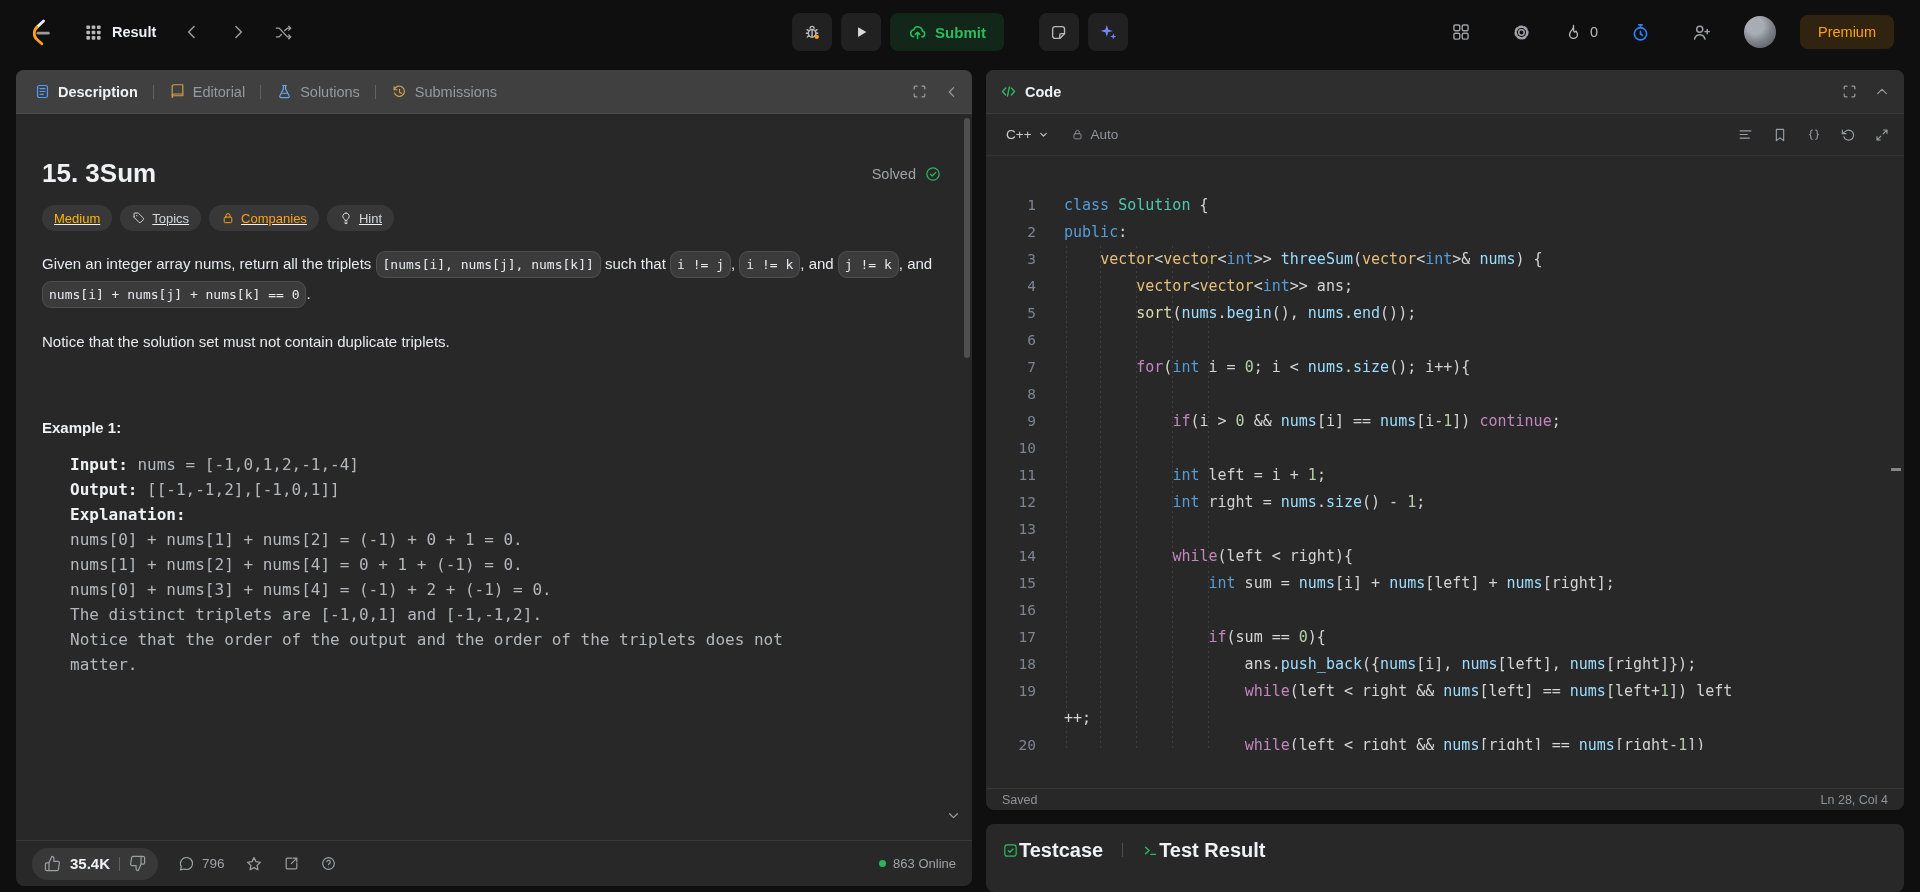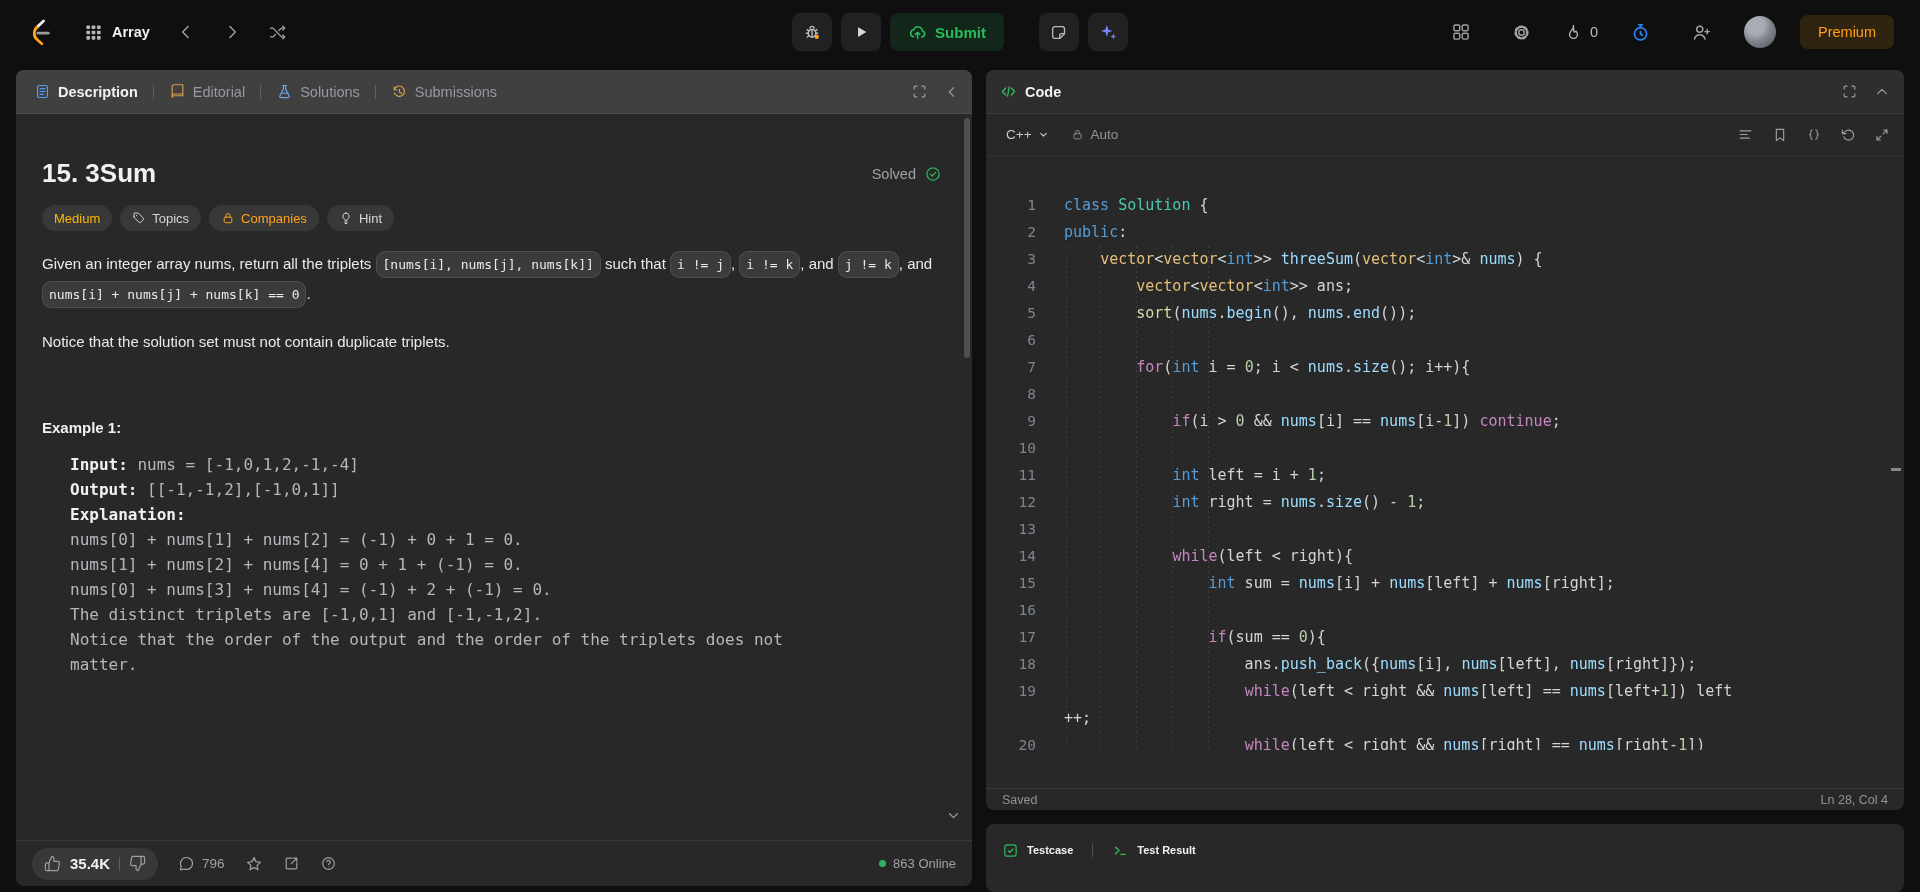--- a/index.html
+++ b/index.html
@@ -42,21 +42,21 @@
     font-weight:500; cursor:pointer; }
   .tab.active { color:#f0f1f4; font-weight:600; }
   .tab-divider { width:1px; height:14px; background:rgba(255,255,255,0.18); margin:0 9px; }
   .tab-actions { margin-left:auto; display:flex; align-items:center; gap:16px; color:#9b9ea3; }
   .icon-btn { cursor:pointer; display:flex; color:#9b9ea3; }
 
   .desc-content { flex:1; position:relative; padding:44px 30px 0 26px; overflow:hidden; }
   .title-row { display:flex; align-items:center; justify-content:space-between; margin-bottom:16px; }
   .q-title { font-size:26px; font-weight:700; color:#f0f1f4; }
   .solved { display:flex; align-items:center; gap:8px; color:#9fa3a8; font-size:14.5px; }
-  .badges { display:flex; align-items:center; gap:8px; margin-bottom:18px; }
+  .badges { display:flex; align-items:center; gap:8px; margin-bottom:18px;text-decoration:underline; }
   .pill { height:26px; display:flex; align-items:center; gap:6px; padding:0 12px; border-radius:13px;
     background:rgba(255,255,255,0.08); font-size:13px; color:#d4d6d9; cursor:pointer; }
   .pill.medium { color:#ffb800; font-weight:500; }
   .pill.companies { color:#ffa116; }
   .statement { font-size:15px; line-height:29px; color:#e8eaee; margin-bottom:22px; max-width:905px; }
   .chip { font-family:"DejaVu Sans Mono",monospace; font-size:13px; background:rgba(255,255,255,0.09);
     border:1px solid rgba(255,255,255,0.10); border-radius:9px; padding:5px 6px; color:#e8eaee; white-space:nowrap;text-align:right; }
   .note { font-size:15px; line-height:22px; color:#e8eaee; margin-bottom:66px; }
   .example-heading { font-size:15px; font-weight:700; color:#f0f1f4; margin-bottom:16px; }
   .example { font-family:"DejaVu Sans Mono",monospace; font-size:16px; line-height:25px; padding-left:28px;
@@ -95,21 +95,21 @@
   .guide { position:absolute; top:90px; bottom:0; width:1px;
     background:repeating-linear-gradient(to bottom, rgba(255,255,255,0.10) 0 2px, transparent 2px 5px); }
   .overview-marker { position:absolute; right:3px; top:312px; width:10px; height:3px; background:rgba(210,210,210,0.55); }
   .tk-p{color:#d4d4d4} .tk-k{color:#c586c0} .tk-t{color:#569cd6} .tk-cl{color:#4ec9b0}
   .tk-ty{color:#e5c07b} .tk-fn{color:#dcdcaa} .tk-m{color:#9cdcfe} .tk-v{color:#9cdcfe} .tk-n{color:#b5cea8}
   .editor-statusbar { height:22px; border-top:1px solid rgba(255,255,255,0.07); display:flex; align-items:center;
     justify-content:space-between; padding:0 16px; font-size:12.5px; color:#8f9499; flex-shrink:0; }
 
   
   .console-tabs { height:52px; display:flex; align-items:center; padding:0 16px; gap:10px; }
-  .console-tab { display:flex; align-items:center; gap:8px; font-size:11px; font-weight:600; color:#f0f1f4; cursor:pointer; }
+  .console-tab { display:flex; align-items:center; gap:0; font-size:20px; font-weight:600; color:#f0f1f4; cursor:pointer; }
   .c-green { color:#2cbb5d; }
 </style>
 </head>
 <body>
 
 <div class="navbar">
   <div class="nav-left">
     <div class="logo">
       <svg width="26" height="30" viewBox="0 0 24 26" class="ic" style="stroke-width:2.6">
         <path d="M16.2 2.8 10.2 8.5" stroke="#eaeaea"></path>
@@ -126,21 +126,21 @@
               <rect x="16.4" y="3" width="4.6" height="4.6" rx="1"></rect>
           <rect x="3" y="9.7" width="4.6" height="4.6" rx="1"></rect>
               <rect x="9.7" y="9.7" width="4.6" height="4.6" rx="1"></rect>
               <rect x="16.4" y="9.7" width="4.6" height="4.6" rx="1"></rect>
           <rect x="3" y="16.4" width="4.6" height="4.6" rx="1"></rect>
               <rect x="9.7" y="16.4" width="4.6" height="4.6" rx="1"></rect>
               <rect x="16.4" y="16.4" width="4.6" height="4.6" rx="1"></rect>
         </g>
           </svg>
       </span>
-      <span class="lbl">Array</span>
+      <span class="lbl">Result</span>
     </div>
     <div class="nav-icon-btn">
       <span>
           <svg class="ic" width="20" height="20" viewBox="0 0 24 24">
             <path d="M14.5 5.5 8 12l6.5 6.5"></path>
           </svg>
         </span>
     </div>
     <div class="nav-icon-btn">
       <span>

